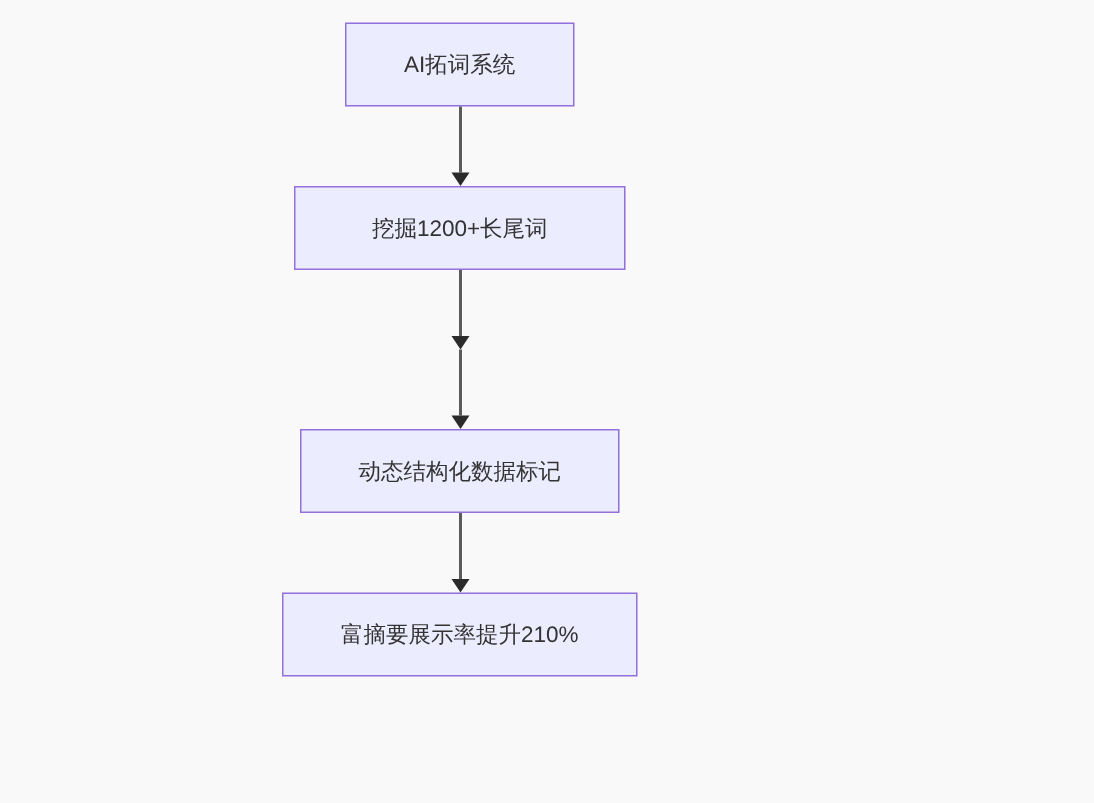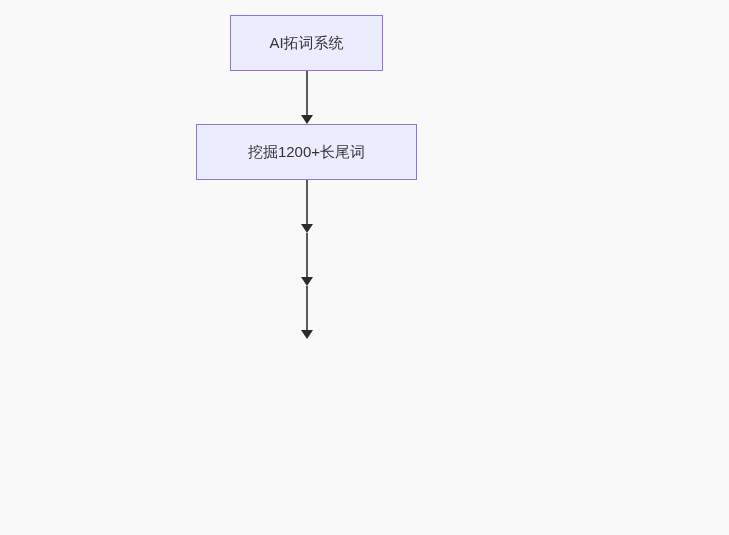--- a/index.html
+++ b/index.html
@@ -96,20 +96,26 @@
     <div class="line"></div>
     <div class="head"></div>
   </div>
 
 
   <div class="edge">
     <div class="line"></div>
     <div class="head"></div>
   </div>
 
+  <div class="node">
+    <span>动态结构化数据标记</span>
+  </div>
 
   <div class="edge">
     <div class="line"></div>
     <div class="head"></div>
   </div>
 
+  <div class="node">
+    <span>富摘要展示率提升210%</span>
+  </div>
 
 </div>
 
 </body></html>

